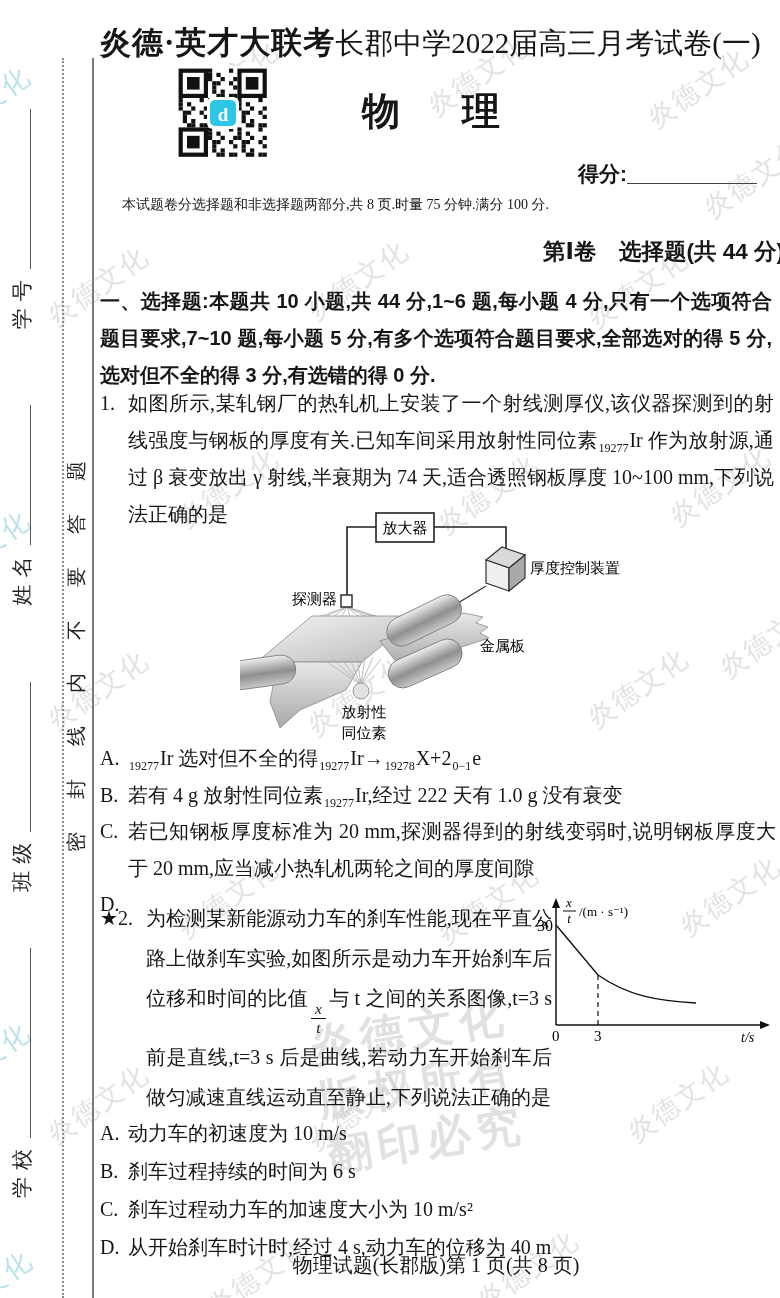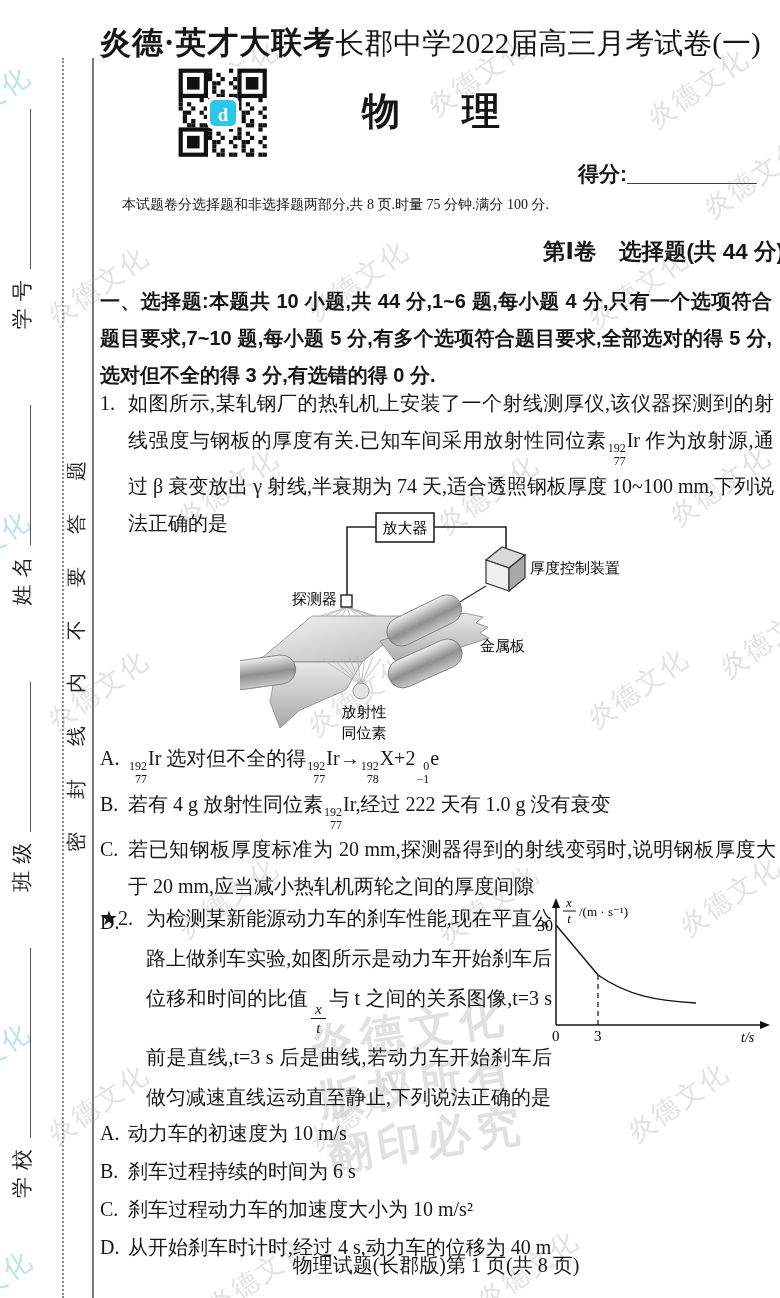--- a/index.html
+++ b/index.html
@@ -63,21 +63,21 @@
   .q2wrap .q2text { width:452px; padding-left:46px; position:relative; text-align:justify; }
   .q2wrap .qnum { width:46px; }
   .graph { position:absolute; left:436px; top:-8px; }
 
   .q2opts { left:100px; top:1114px; width:676px; }
   .q2opts .opt { position:relative; padding-left:28px; line-height:38px; }
 
   .footer { position:absolute; left:100px; top:1252px; width:672px; text-align:center; font-size:20px; }
 
   
-  .nuc { display:inline-flex; flex-direction:column; align-items:flex-end;
+  .nuc { display:inline-flex; flex-direction:row; align-items:flex-end;
          vertical-align:-0.45em; line-height:1.05; font-size:0.6em; margin:0 1px; }
   .frac { display:inline-flex; flex-direction:column; align-items:center;
           vertical-align:-0.6em; line-height:1.15; font-size:0.78em; font-style:italic; margin:0 3px; }
   .frac .fnum { border-bottom:1.2px solid #161616; padding:0 4px; }
 
   svg text { font-family:"Liberation Serif","DejaVu Serif",serif; }
 </style>
 </head>
 <body>
 

